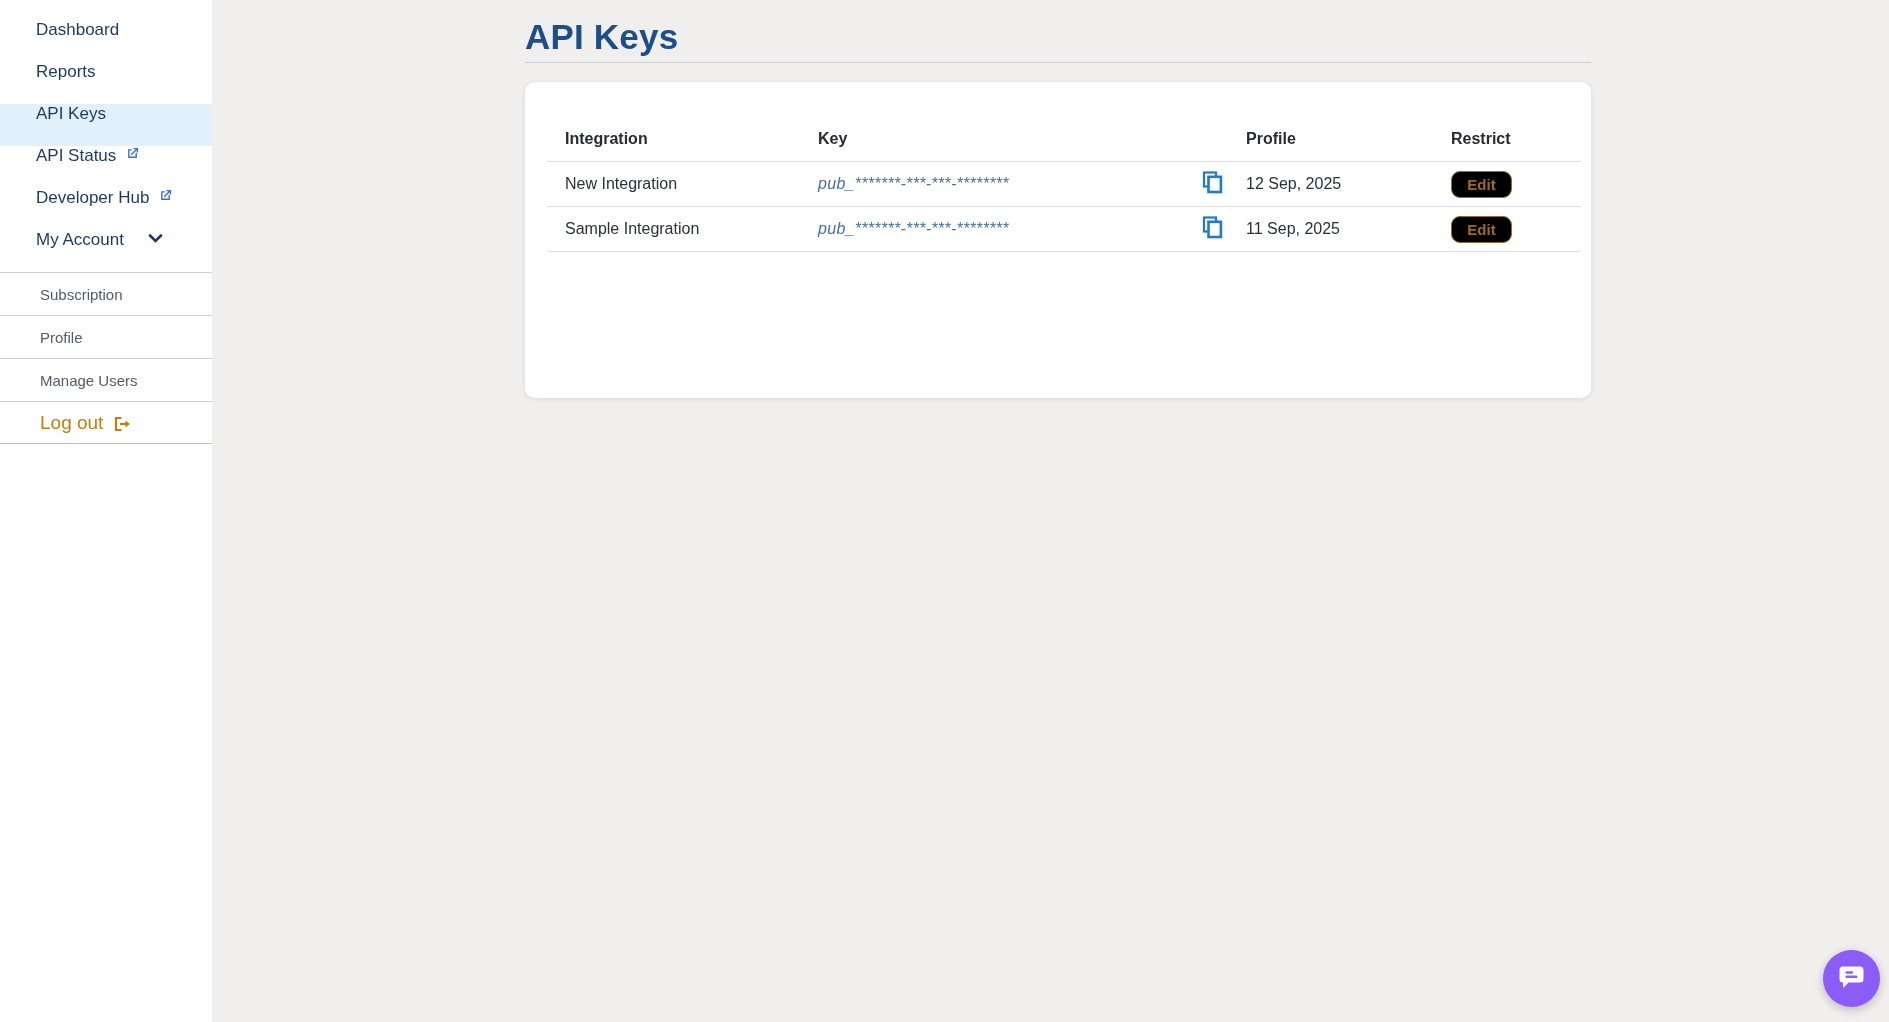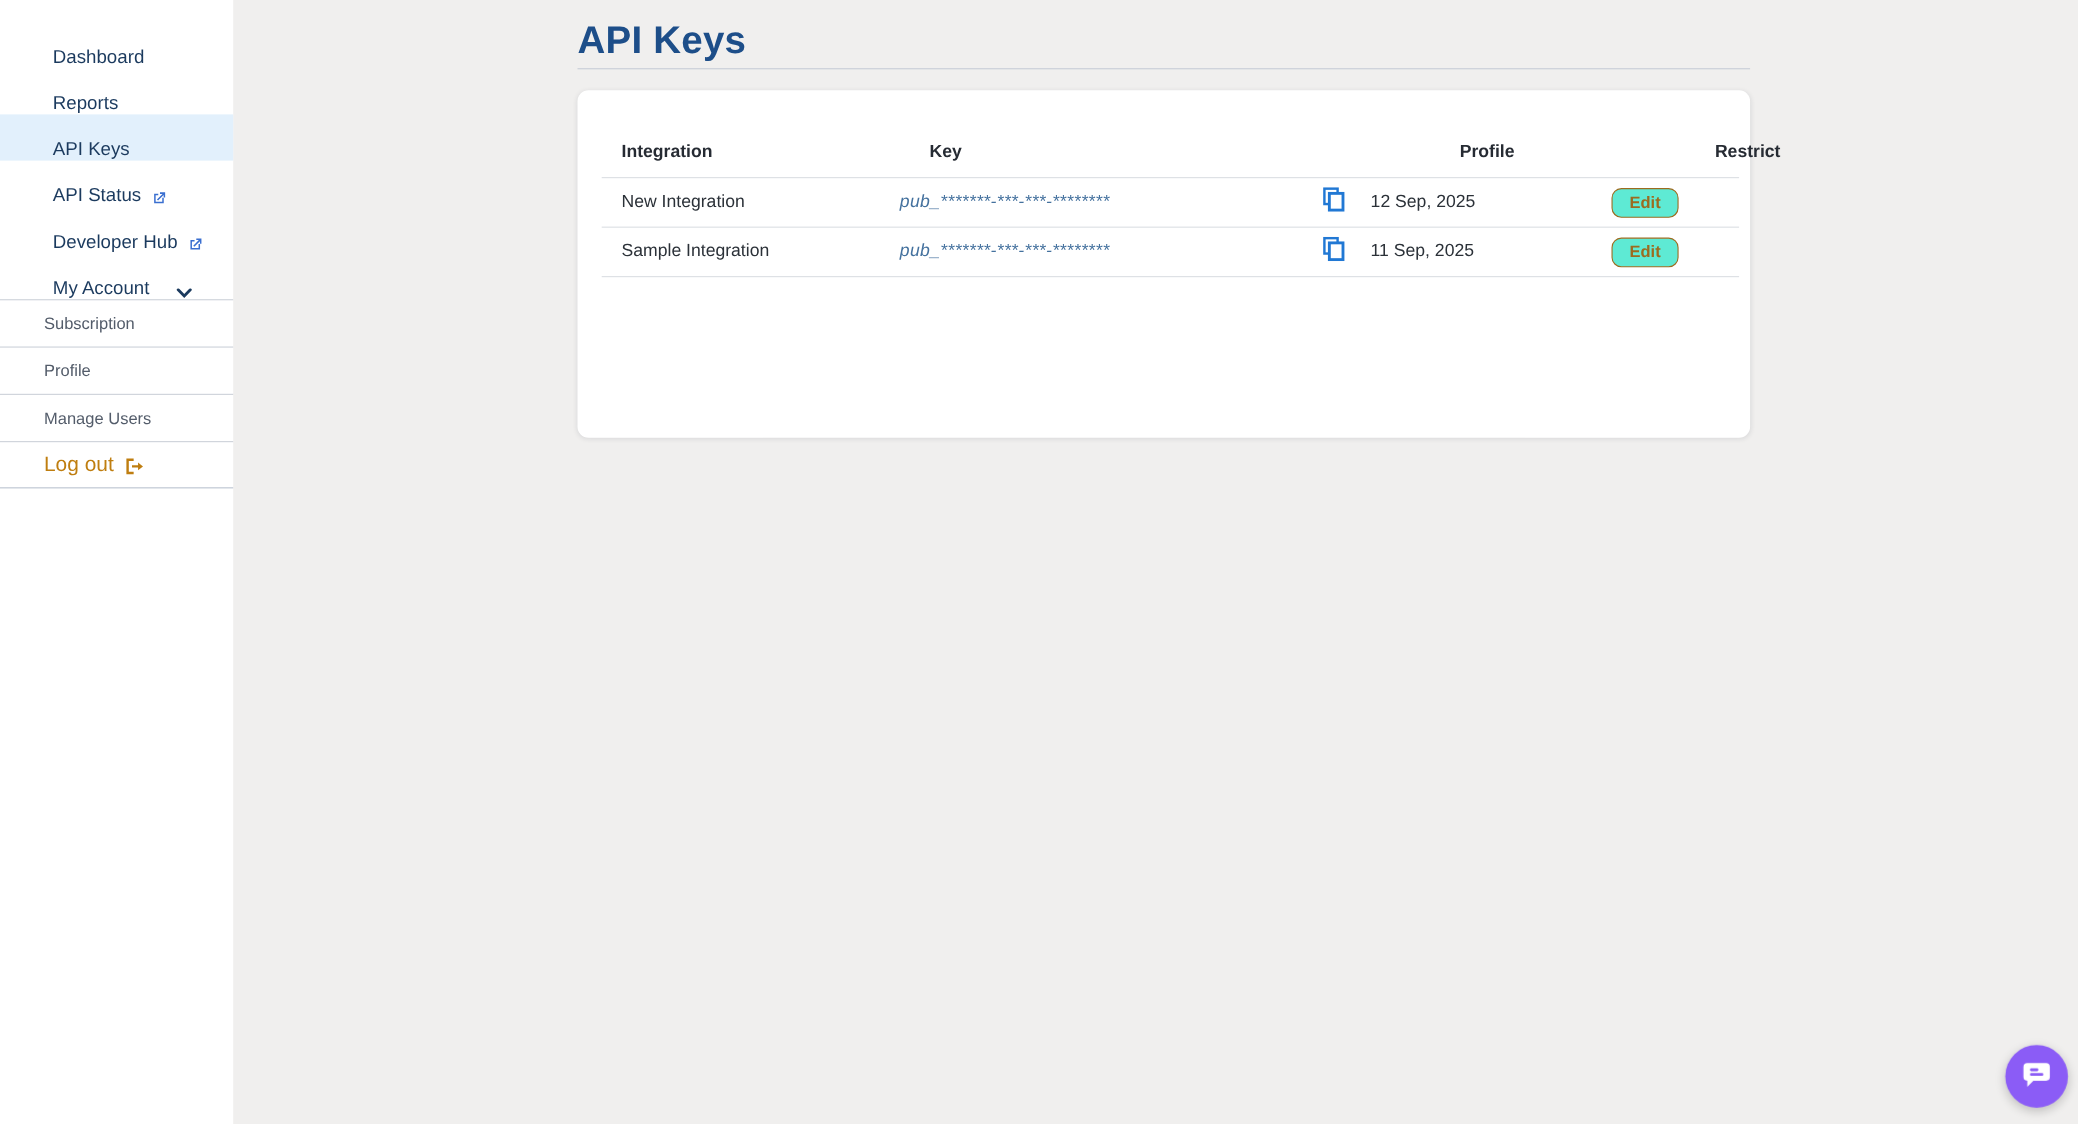--- a/index.html
+++ b/index.html
@@ -15,22 +15,22 @@
   
   .sidebar {
     width: 212px; min-width: 212px;
     background: #ffffff;
     height: 100%;
   }
   .logo-wrap { padding: 4px 0 0 16px; height: 66px; cursor: pointer; }
   .nav { margin-top: 20px; }
   .nav-item {
     height: 42px;
-    display: flex; align-items: flex-end;
-    padding-left: 48px;
+    display: flex; align-items: flex-start;
+    padding-left: 36px;
     font-size: 17px;
     color: #1b3a5e;
     cursor: pointer;
     white-space: nowrap;
   }
   .nav-item.active { background: #e2f0fc; }
   .ext-icon { margin-left: 9px; display: inline-flex; }
   .chevron-icon { margin-left: 24px; display: inline-flex; margin-top: 4px; }
 
   .sub-item {
@@ -69,36 +69,36 @@
     border-radius: 10px;
     box-shadow: 0 1px 5px rgba(20,30,50,0.10);
     padding: 34px 10px 0 22px;
   }
   .trow {
     display: grid;
     grid-template-columns: 271px 384px 44px 205px auto;
     align-items: center;
     border-bottom: 1px solid #dbdee3;
   }
-  .thead-row { height: 46px; font-weight: bold; font-size: 16px; color: #262b33; gap: 27px; }
+  .thead-row { height: 46px; font-weight: bold; font-size: 16px; color: #262b33; }
   .data-row { height: 45px; font-size: 16px; color: #2b3138; }
   .cell-first { padding-left: 18px; }
   .key-link { color: #44719e; text-decoration: none; letter-spacing: 0.3px; cursor: pointer; font-style: italic; }
   .copy-btn { background: none; border: none; padding: 0; margin: 0; cursor: pointer; display: inline-flex; }
   .edit-btn {
     width: 61px; height: 27px;
-    background: #5eead4;
+    background: #000000;
     border: 1.5px solid #9c6c20;
     border-radius: 9px;
     color: #9c6c20;
     font-family: inherit;
     font-size: 15px;
     font-weight: bold;
     cursor: pointer;
-    display: inline-flex; align-items: center; justify-content: center; margin-left: 14px;
+    display: inline-flex; align-items: center; justify-content: center;
   }
 
   
   .chat-fab {
     position: fixed;
     right: 9px; bottom: 15px;
     width: 57px; height: 57px;
     border-radius: 50%;
     background: #8b5cf6;
     border: none;

